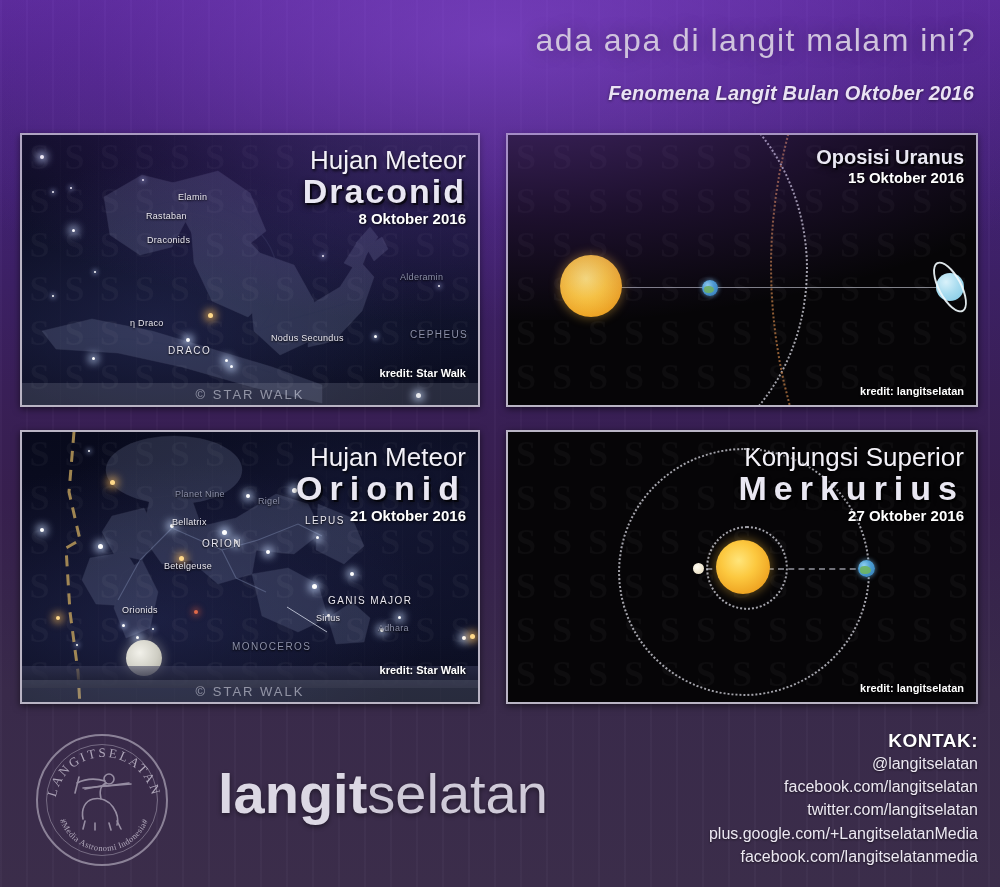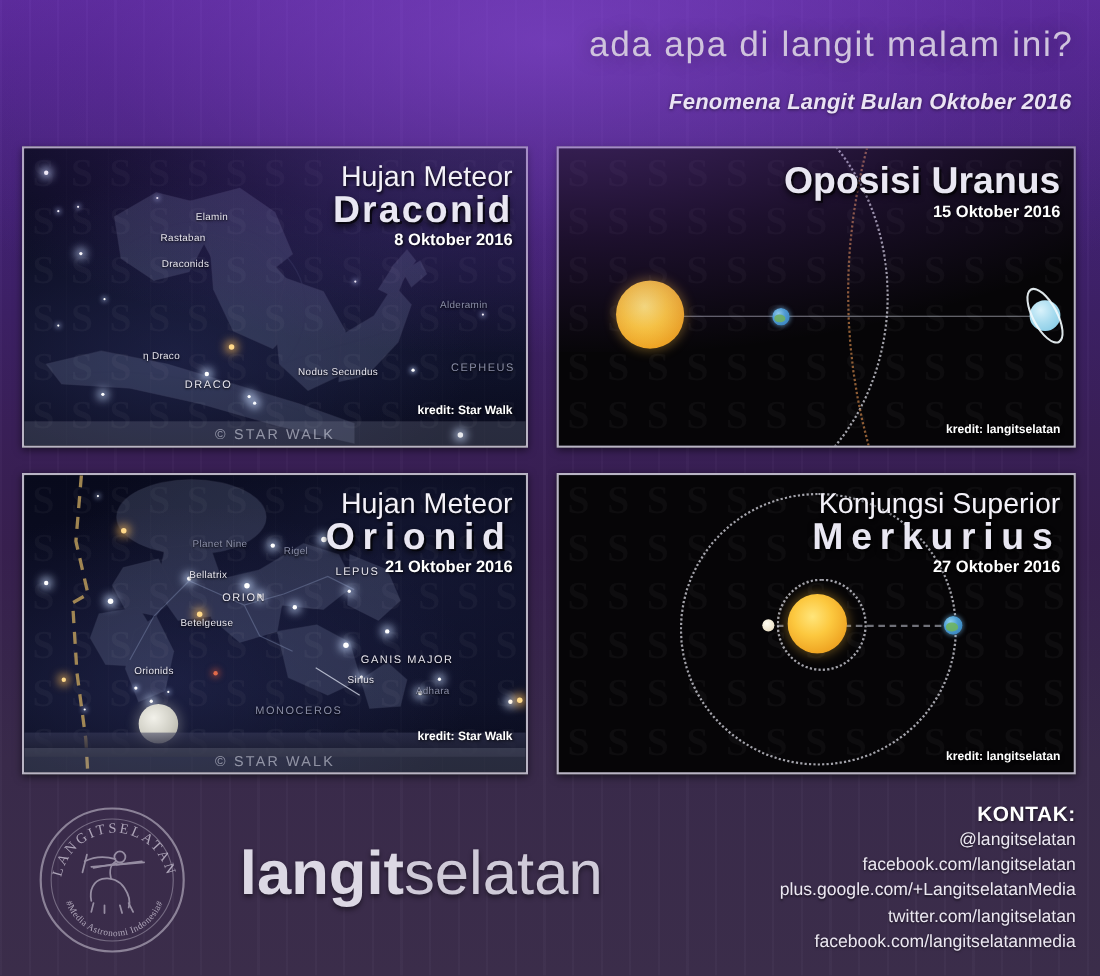--- a/index.html
+++ b/index.html
@@ -474,21 +474,21 @@
       <div class="orbit brown" style="left:262px;top:-348px;width:880px;height:960px;"></div>
 
       <div class="sightline" style="left:108px;top:152px;width:336px;"></div>
 
       <div class="sun" style="left:52px;top:120px;width:62px;height:62px;"></div>
       <div class="earth" style="left:194px;top:145px;width:16px;height:16px;"></div>
       <div class="uranus" style="left:428px;top:138px;width:28px;height:28px;"></div>
       <div class="ring" style="left:414px;top:140px;width:56px;height:24px;"></div>
 
       <div class="headblock">
-        <div class="head-2" style="font-size:34px;letter-spacing:0;">Oposisi Uranus</div>
+        <div class="head-2" style="font-size:20px;letter-spacing:0;">Oposisi Uranus</div>
         <div class="head-date">15 Oktober 2016</div>
       </div>
       <div class="credit low">kredit: langitselatan</div>
     </div>
   </div>
 
   <div class="panel" id="panel-orionid">
     <div class="scene">
       <div class="sky"></div>
       <div class="wm-s" id="wm-o">
@@ -799,22 +799,22 @@
     </div>
 
     <div class="brand">
       <b>langit</b><span>selatan</span>
     </div>
 
     <div class="contact">
       <div class="k">KONTAK:</div>
       <div class="line">@langitselatan</div>
       <div class="line">facebook.com/langitselatan</div>
+      <div class="line">twitter.com/langitselatan</div>
       <div class="line">plus.google.com/+LangitselatanMedia</div>
-      <div class="line">twitter.com/langitselatan</div>
       <div class="line">facebook.com/langitselatanmedia</div>
     </div>
   </div>
 <div class="lbl" style="left: 178px; top: 192px; z-index: 4;">Elamin</div>
     <div class="lbl" style="left: 146px; top: 211px; z-index: 4;">Rastaban</div>
     <div class="lbl" style="left: 147px; top: 235px; z-index: 4;">Draconids</div>
     <div class="lbl" style="left: 271px; top: 297px; z-index: 4; margin-top: 36px;">Nodus Secundus</div>
     <div class="lbl" style="left: 130px; top: 318px; z-index: 4;">η Draco</div>
     <div class="lbl cap" style="left: 168px; top: 345px; z-index: 4;">DRACO</div>
     <div class="lbl dim" style="left: 400px; top: 272px; z-index: 4;">Alderamin</div>

